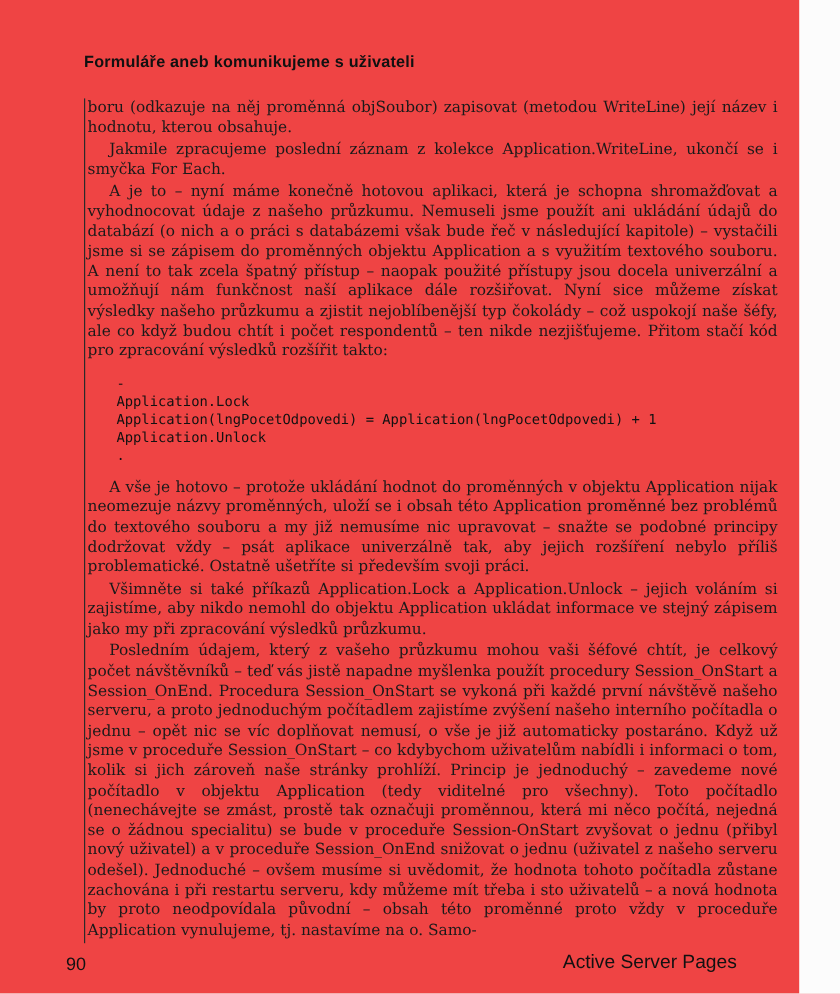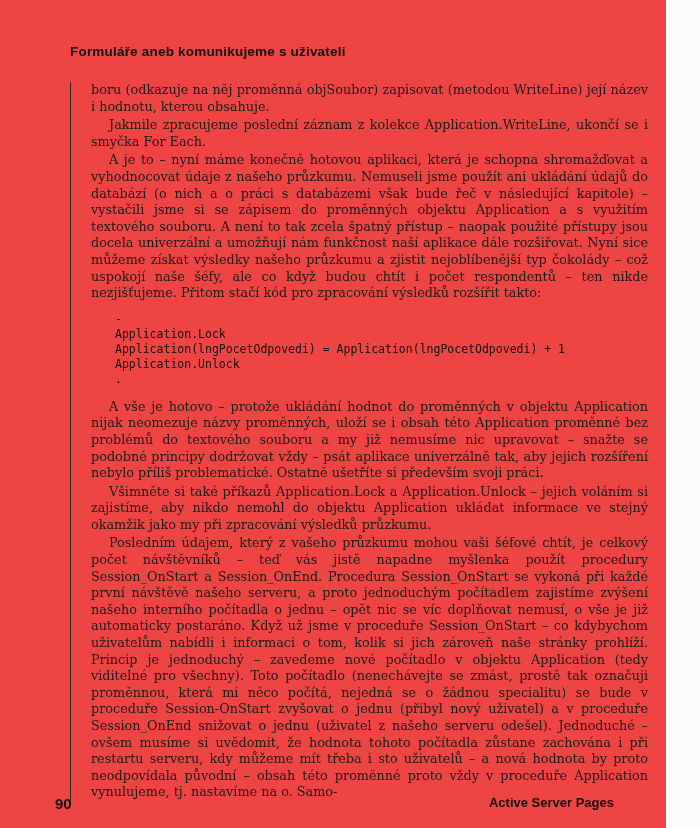--- a/index.html
+++ b/index.html
@@ -22,21 +22,21 @@
     font-size: 13.5px;
     letter-spacing: 0.2px;
     color: #111;
   }
   .text-block {
     position: absolute;
     top: 82px;
     left: 70px;
     width: 578px;
     border-left: 1px solid #2b2b2b;
-    padding-left: 20px;
+    padding-left: 2px;
   }
   .para {
     font-size: 12.8px;
     line-height: 16.6px;
     text-align: justify;
     margin: 0 0 2px 0;
   }
   .para.indent { text-indent: 18px; }
   .para b { font-weight: normal; }
   .code-block {
@@ -47,46 +47,46 @@
     white-space: pre;
     color: #111;
   }
   .footer {
     position: absolute;
     left: 55px;
     right: 52px;
     bottom: 16px;
     display: flex;
     justify-content: space-between;
-    align-items: flex-start;
+    align-items: center;
     font-family: "Liberation Sans", sans-serif;
-    font-weight: bold;
+    font-weight: normal;
     color: #111;
   }
   .page-number { font-size: 15px; }
-  .book-title { font-size: 13px; }
+  .book-title { font-size: 16px; }
 </style>
 </head>
 <body>
 
 <div class="page">
   <div class="chapter-header">Formuláře aneb komunikujeme s uživateli</div>
 
   <div class="text-block">
     <div class="paragraphs">
         <p class="para"><span>boru (odkazuje na něj proměnná objSoubor) zapisovat (metodou WriteLine) její název i hodnotu, kterou obsahuje.</span></p>
         <p class="para indent"><span>Jakmile zpracujeme poslední záznam z kolekce Application.WriteLine, ukončí se i smyčka For Each.</span></p>
         <p class="para indent"><span>A je to – nyní máme konečně hotovou aplikaci, která je schopna shromažďovat a vyhodnocovat údaje z našeho průzkumu. Nemuseli jsme použít ani ukládání údajů do databází (o nich a o práci s databázemi však bude řeč v následující kapitole) – vystačili jsme si se zápisem do proměnných objektu </span><b>Application</b><span> a s využitím textového souboru. A není to tak zcela špatný přístup – naopak použité přístupy jsou docela univerzální a umožňují nám funkčnost naší aplikace dále rozšiřovat. Nyní sice můžeme získat výsledky našeho průzkumu a zjistit nejoblíbenější typ čokolády – což uspokojí naše šéfy, ale co když budou chtít i počet respondentů – ten nikde nezjišťujeme. Přitom stačí kód pro zpracování výsledků rozšířit takto:</span></p>
         <pre class="code-block">-
 Application.Lock
 Application(lngPocetOdpovedi) = Application(lngPocetOdpovedi) + 1
 Application.Unlock
 .</pre>
         <p class="para indent"><span>A vše je hotovo – protože ukládání hodnot do proměnných v objektu </span><b>Application</b><span> nijak neomezuje názvy proměnných, uloží se i obsah této Application proměnné bez problémů do textového souboru a my již nemusíme nic upravovat – snažte se podobné principy dodržovat vždy – psát aplikace univerzálně tak, aby jejich rozšíření nebylo příliš problematické. Ostatně ušetříte si především svoji práci.</span></p>
-        <p class="para indent"><span>Všimněte si také příkazů Application.Lock a Application.Unlock – jejich voláním si zajistíme, aby nikdo nemohl do objektu Application ukládat informace ve stejný okamžik jako my při zpracování výsledků průzkumu.</span></p>
+        <p class="para indent"><span>Všimněte si také příkazů Application.Lock a Application.Unlock – jejich voláním si zajistíme, aby nikdo nemohl do objektu Application ukládat informace ve stejný zápisem jako my při zpracování výsledků průzkumu.</span></p>
         <p class="para indent"><span>Posledním údajem, který z vašeho průzkumu mohou vaši šéfové chtít, je celkový počet návštěvníků – teď vás jistě napadne myšlenka použít procedury </span><b>Session_OnStart</b><span> a </span><b>Session_OnEnd</b><span>. Procedura </span><b>Session_OnStart</b><span> se vykoná při každé první návštěvě našeho serveru, a proto jednoduchým počítadlem zajistíme zvýšení našeho interního počítadla o jednu – opět nic se víc doplňovat nemusí, o vše je již automaticky postaráno. Když už jsme v proceduře </span><b>Session_OnStart</b><span> – co kdybychom uživatelům nabídli i informaci o tom, kolik si jich zároveň naše stránky prohlíží. Princip je jednoduchý – zavedeme nové počítadlo v objektu </span><b>Application</b><span> (tedy viditelné pro všechny). Toto počítadlo (nenechávejte se zmást, prostě tak označuji proměnnou, která mi něco počítá, nejedná se o žádnou specialitu) se bude v proceduře </span><b>Session-OnStart</b><span> zvyšovat o jednu (přibyl nový uživatel) a v proceduře </span><b>Session_OnEnd</b><span> snižovat o jednu (uživatel z našeho serveru odešel). Jednoduché – ovšem musíme si uvědomit, že hodnota tohoto počítadla zůstane zachována i při restartu serveru, kdy můžeme mít třeba i sto uživatelů – a nová hodnota by proto neodpovídala původní – obsah této proměnné proto vždy v proceduře </span><b>Application</b><span> vynulujeme, tj. nastavíme na o. Samo-</span></p>
       </div>
   </div>
 
   <div class="footer">
     <span class="page-number">90</span>
     <span class="book-title">Active Server Pages</span>
   </div>
 </div>
 

